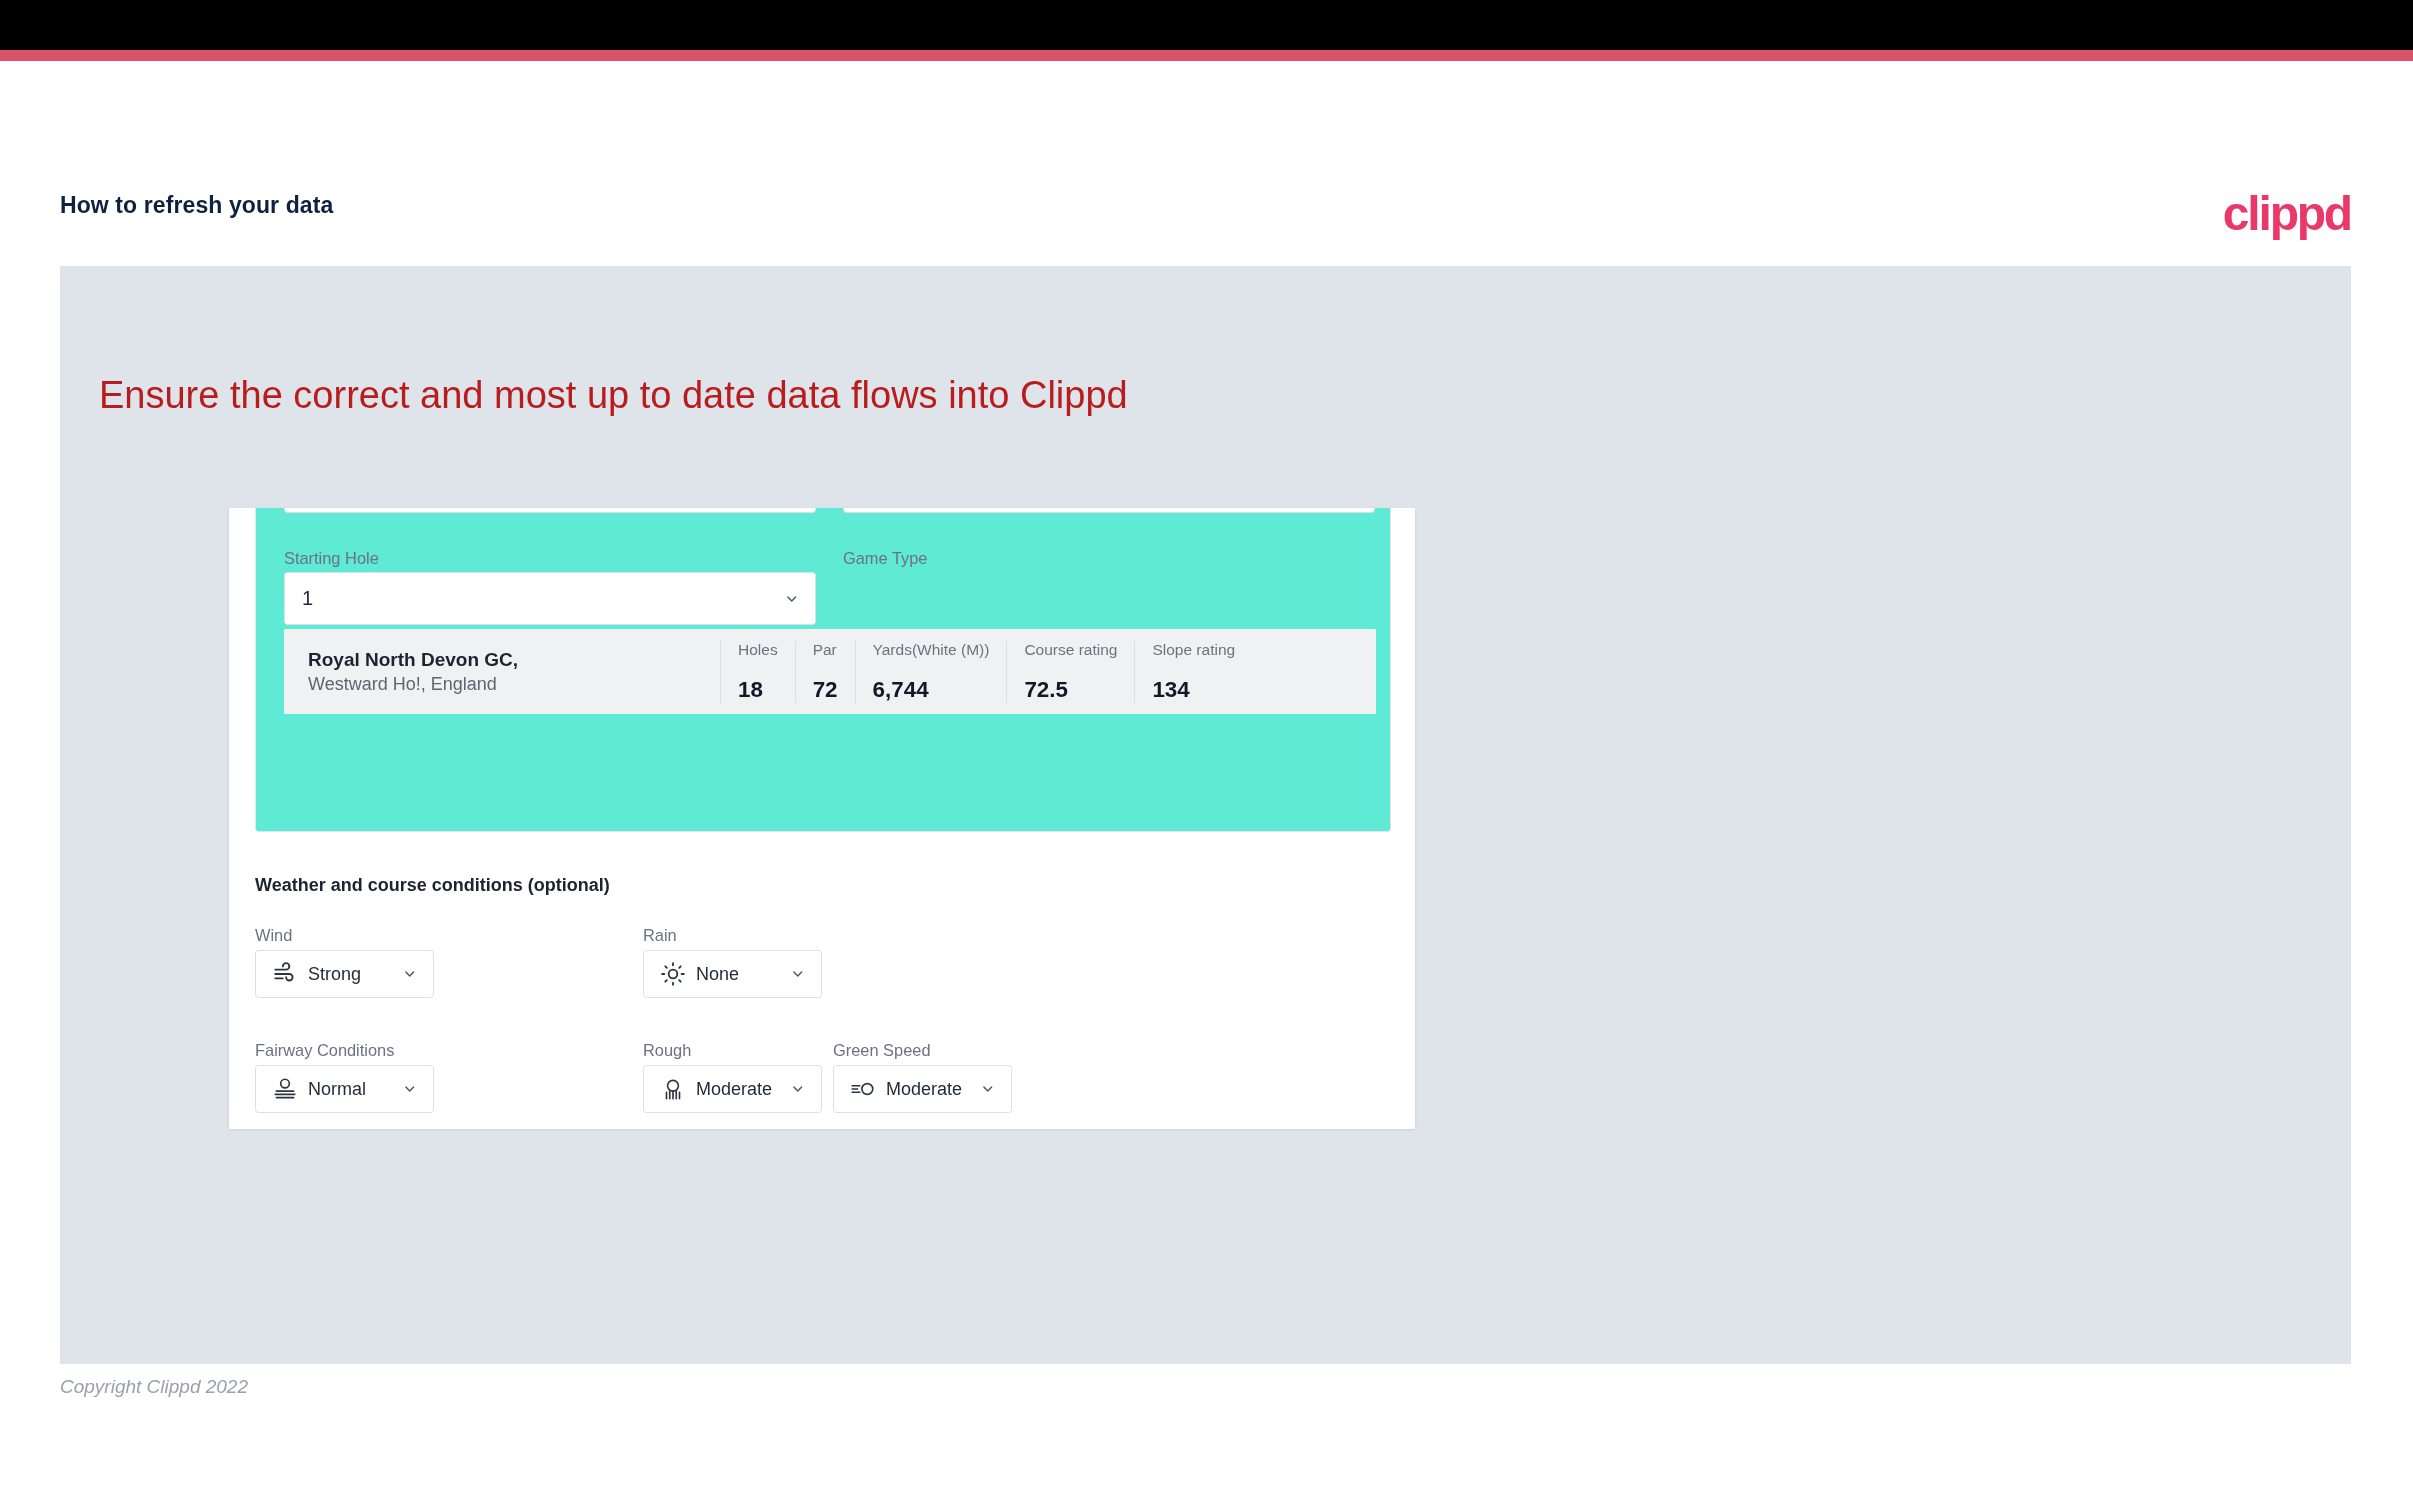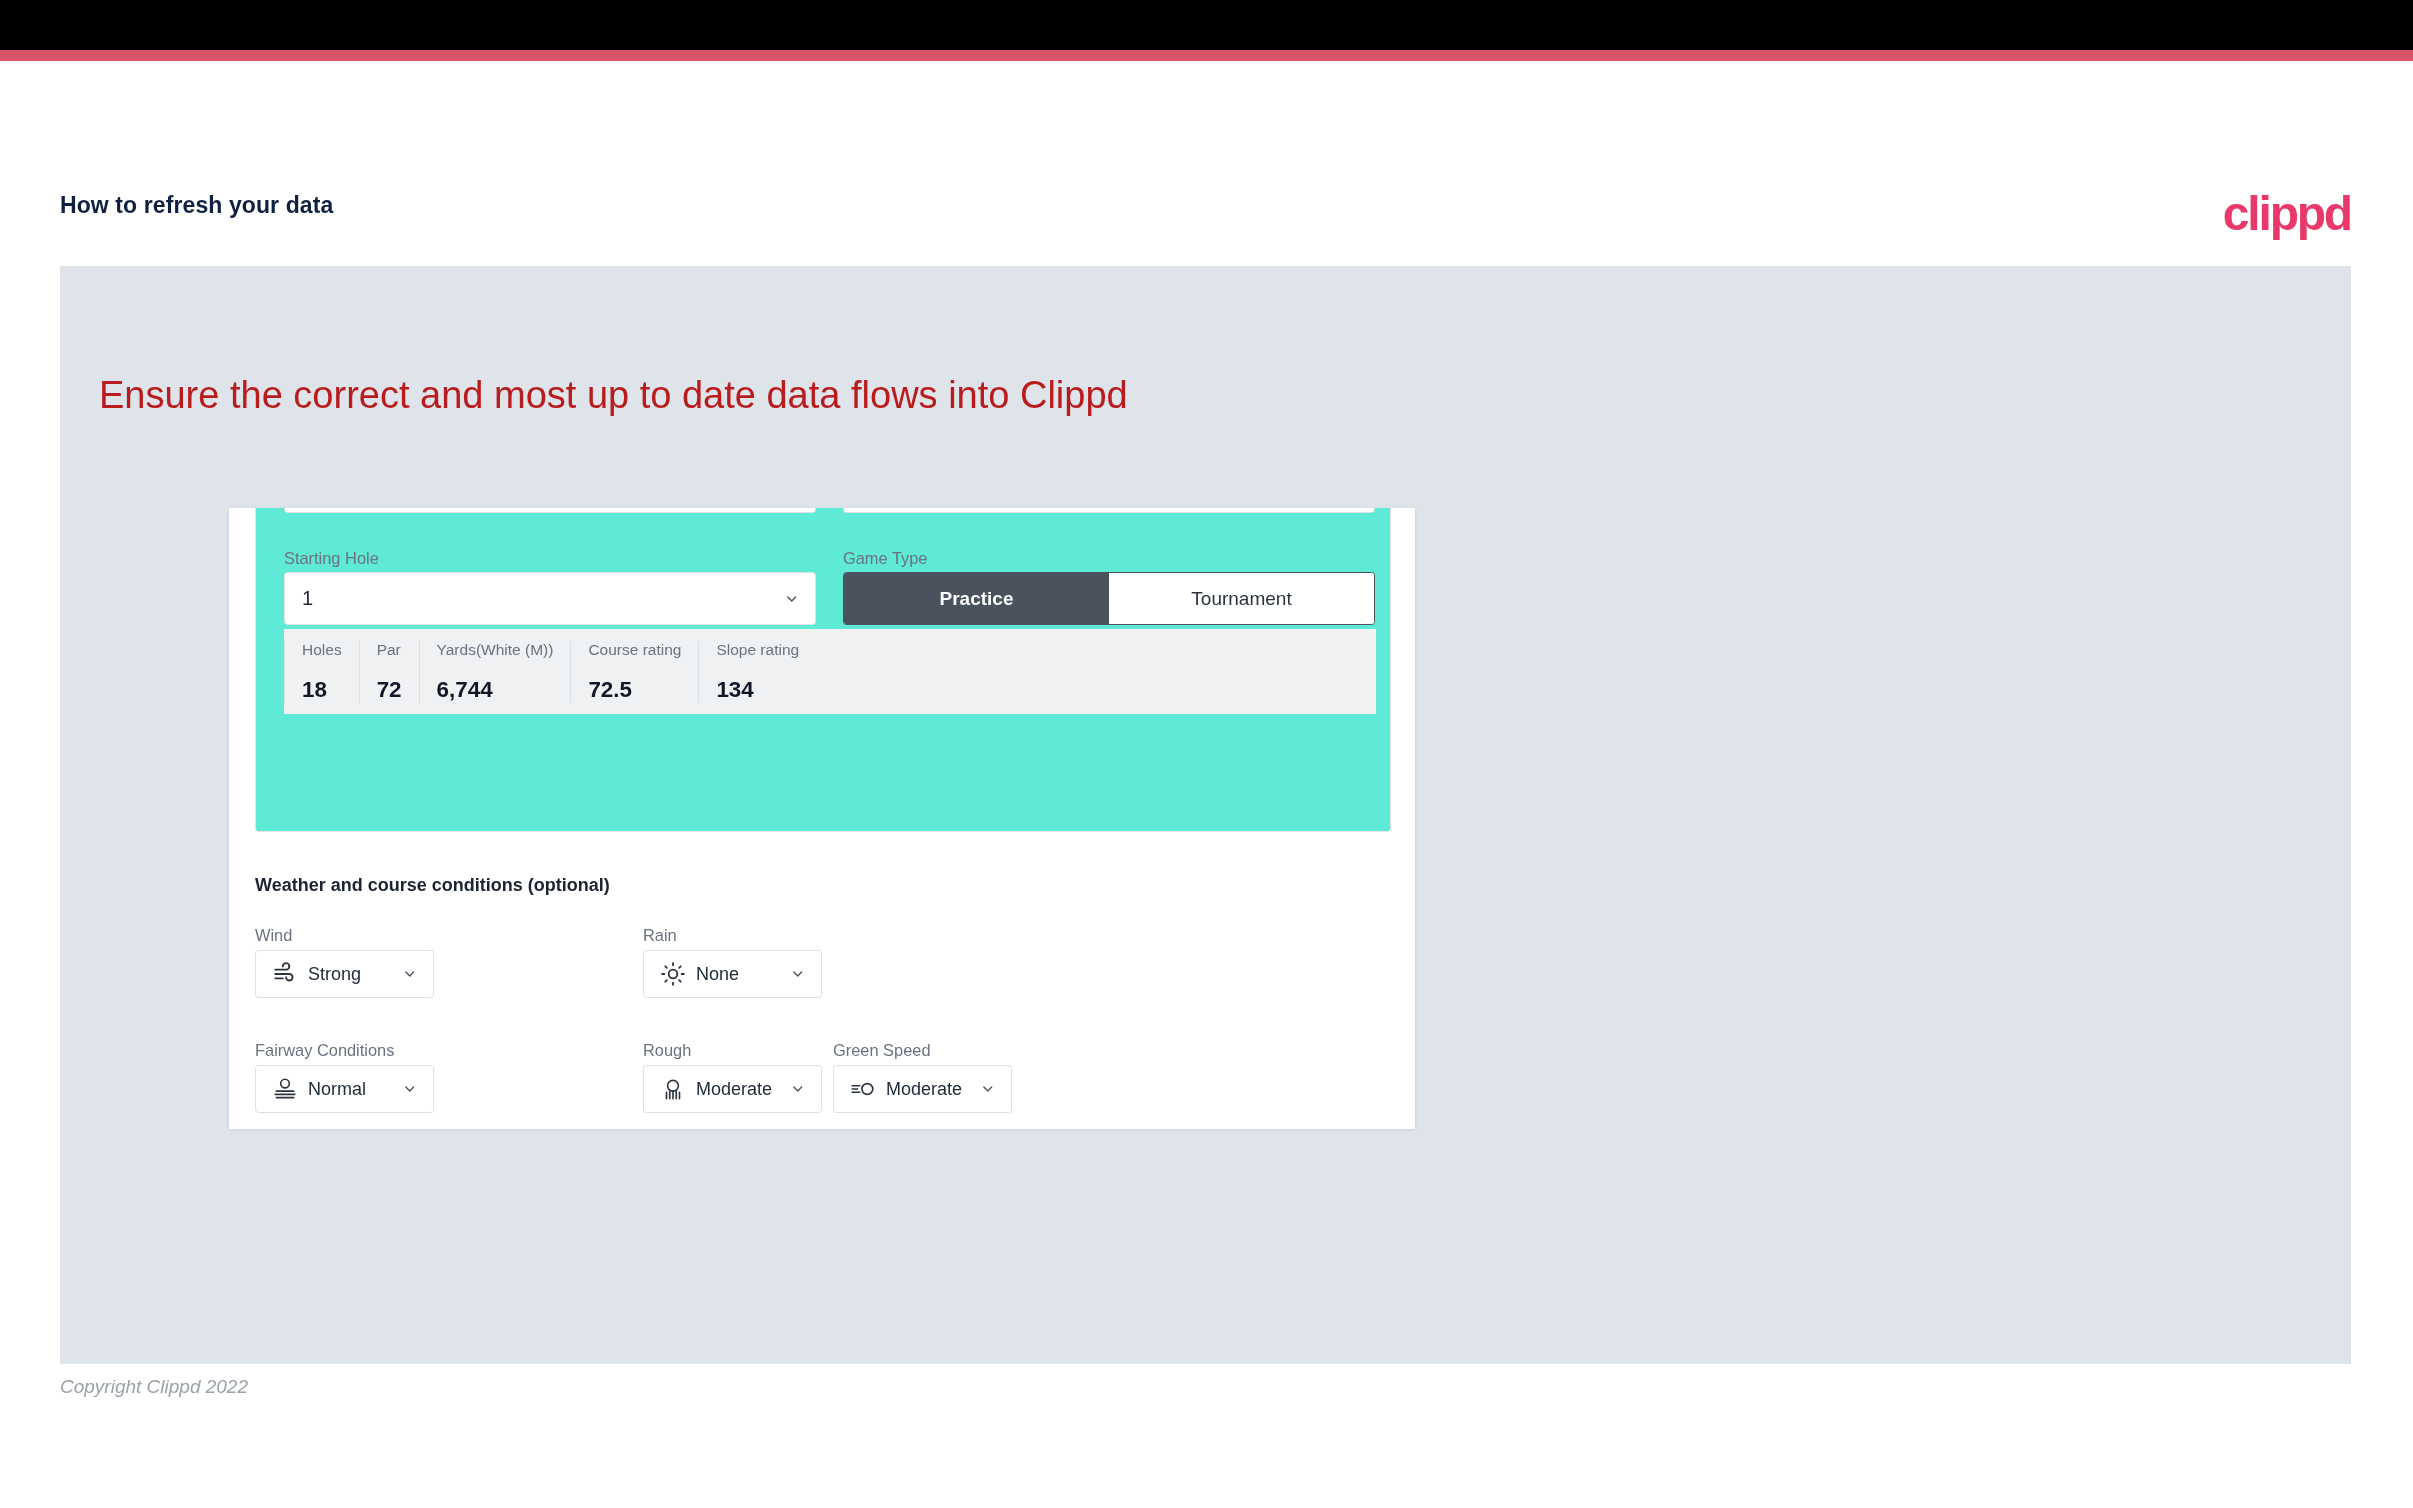--- a/index.html
+++ b/index.html
@@ -152,26 +152,26 @@
       <div class="select-box" style="left:28px; top:116px; width:532px; height:53px;">
         <span class="select-value" style="margin-left:17px;">1</span>
         <span class="chev">
           <svg viewBox="0 0 24 24" fill="none" stroke="#4b5563" stroke-width="2.2" stroke-linecap="round" stroke-linejoin="round">
               <polyline points="6 9 12 15 18 9"></polyline>
             </svg>
         </span>
       </div>
 
       <div class="field-label" style="left:587px; top:93px;">Game Type</div>
-      <div class="toggle" style="left:587px; top:116px; width:532px; height:53px;">
-        <div class="toggle-seg active">Practice</div>
-        <div class="toggle-seg inactive">Tournament</div>
-      </div>
 
       <div class="course-strip">
+        <div class="course-name-wrap">
+          <div class="course-name">Royal North Devon GC,</div>
+          <div class="course-loc">Westward Ho!, England</div>
+        </div>
         <div class="stat">
           <span class="stat-label">Holes</span>
           <span class="stat-value">18</span>
         </div>
         <div class="stat">
           <span class="stat-label">Par</span>
           <span class="stat-value">72</span>
         </div>
         <div class="stat">
           <span class="stat-label">Yards(White (M))</span>

